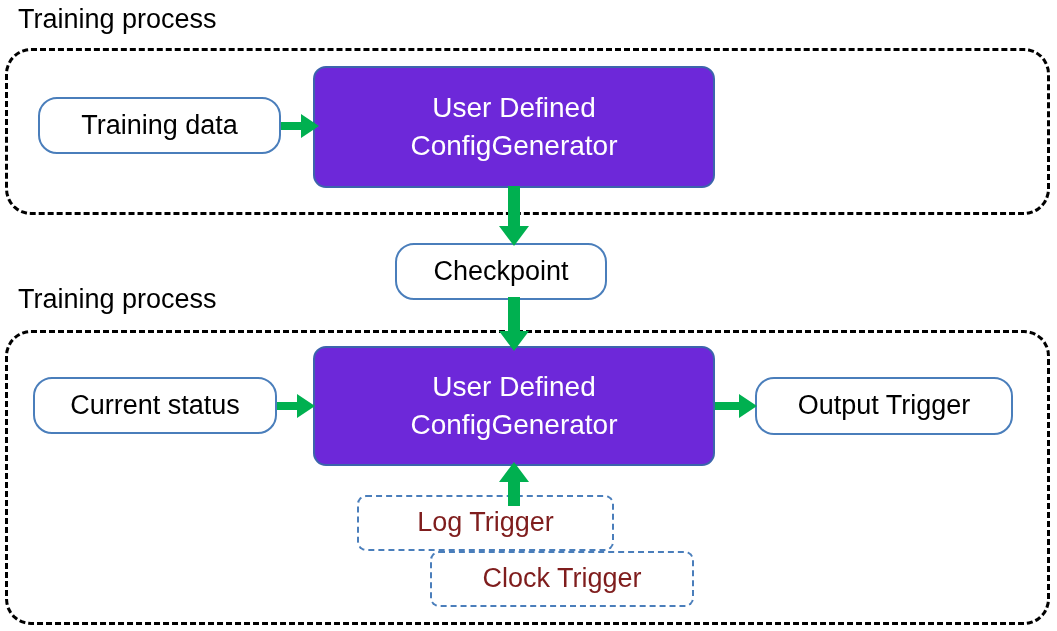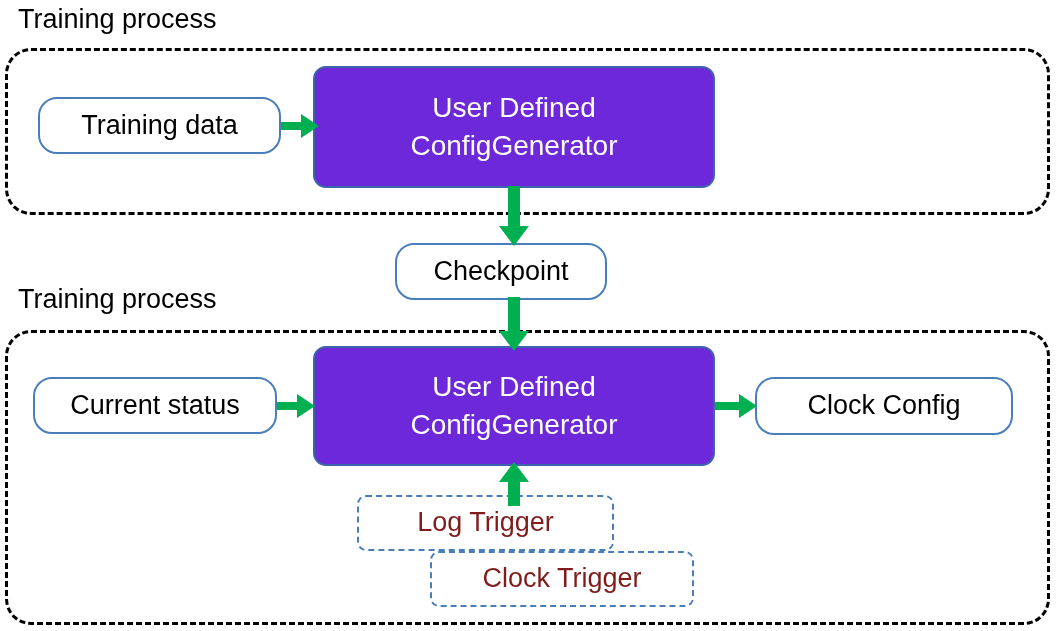--- a/index.html
+++ b/index.html
@@ -165,21 +165,21 @@
   <div class="box-plain" id="box-current-status">
     <span>Current status</span>
   </div>
 
   <div class="box-primary" id="box-gen-inference">
     <span>User Defined</span>
     <span>ConfigGenerator</span>
   </div>
 
   <div class="box-plain" id="box-output-config">
-    <span>Clock Config</span>
+    <span>Output Trigger</span>
   </div>
 
   <svg class="arrow" id="arrow-status-to-gen" viewBox="0 0 40 36">
     <path d="M0 14 H20 V6 L38 18 L20 30 V22 H0 Z" fill="#00B050"></path>
   </svg>
 
   <svg class="arrow" id="arrow-gen-to-output" viewBox="0 0 44 36">
     <path d="M0 14 H24 V6 L42 18 L24 30 V22 H0 Z" fill="#00B050"></path>
   </svg>
 

